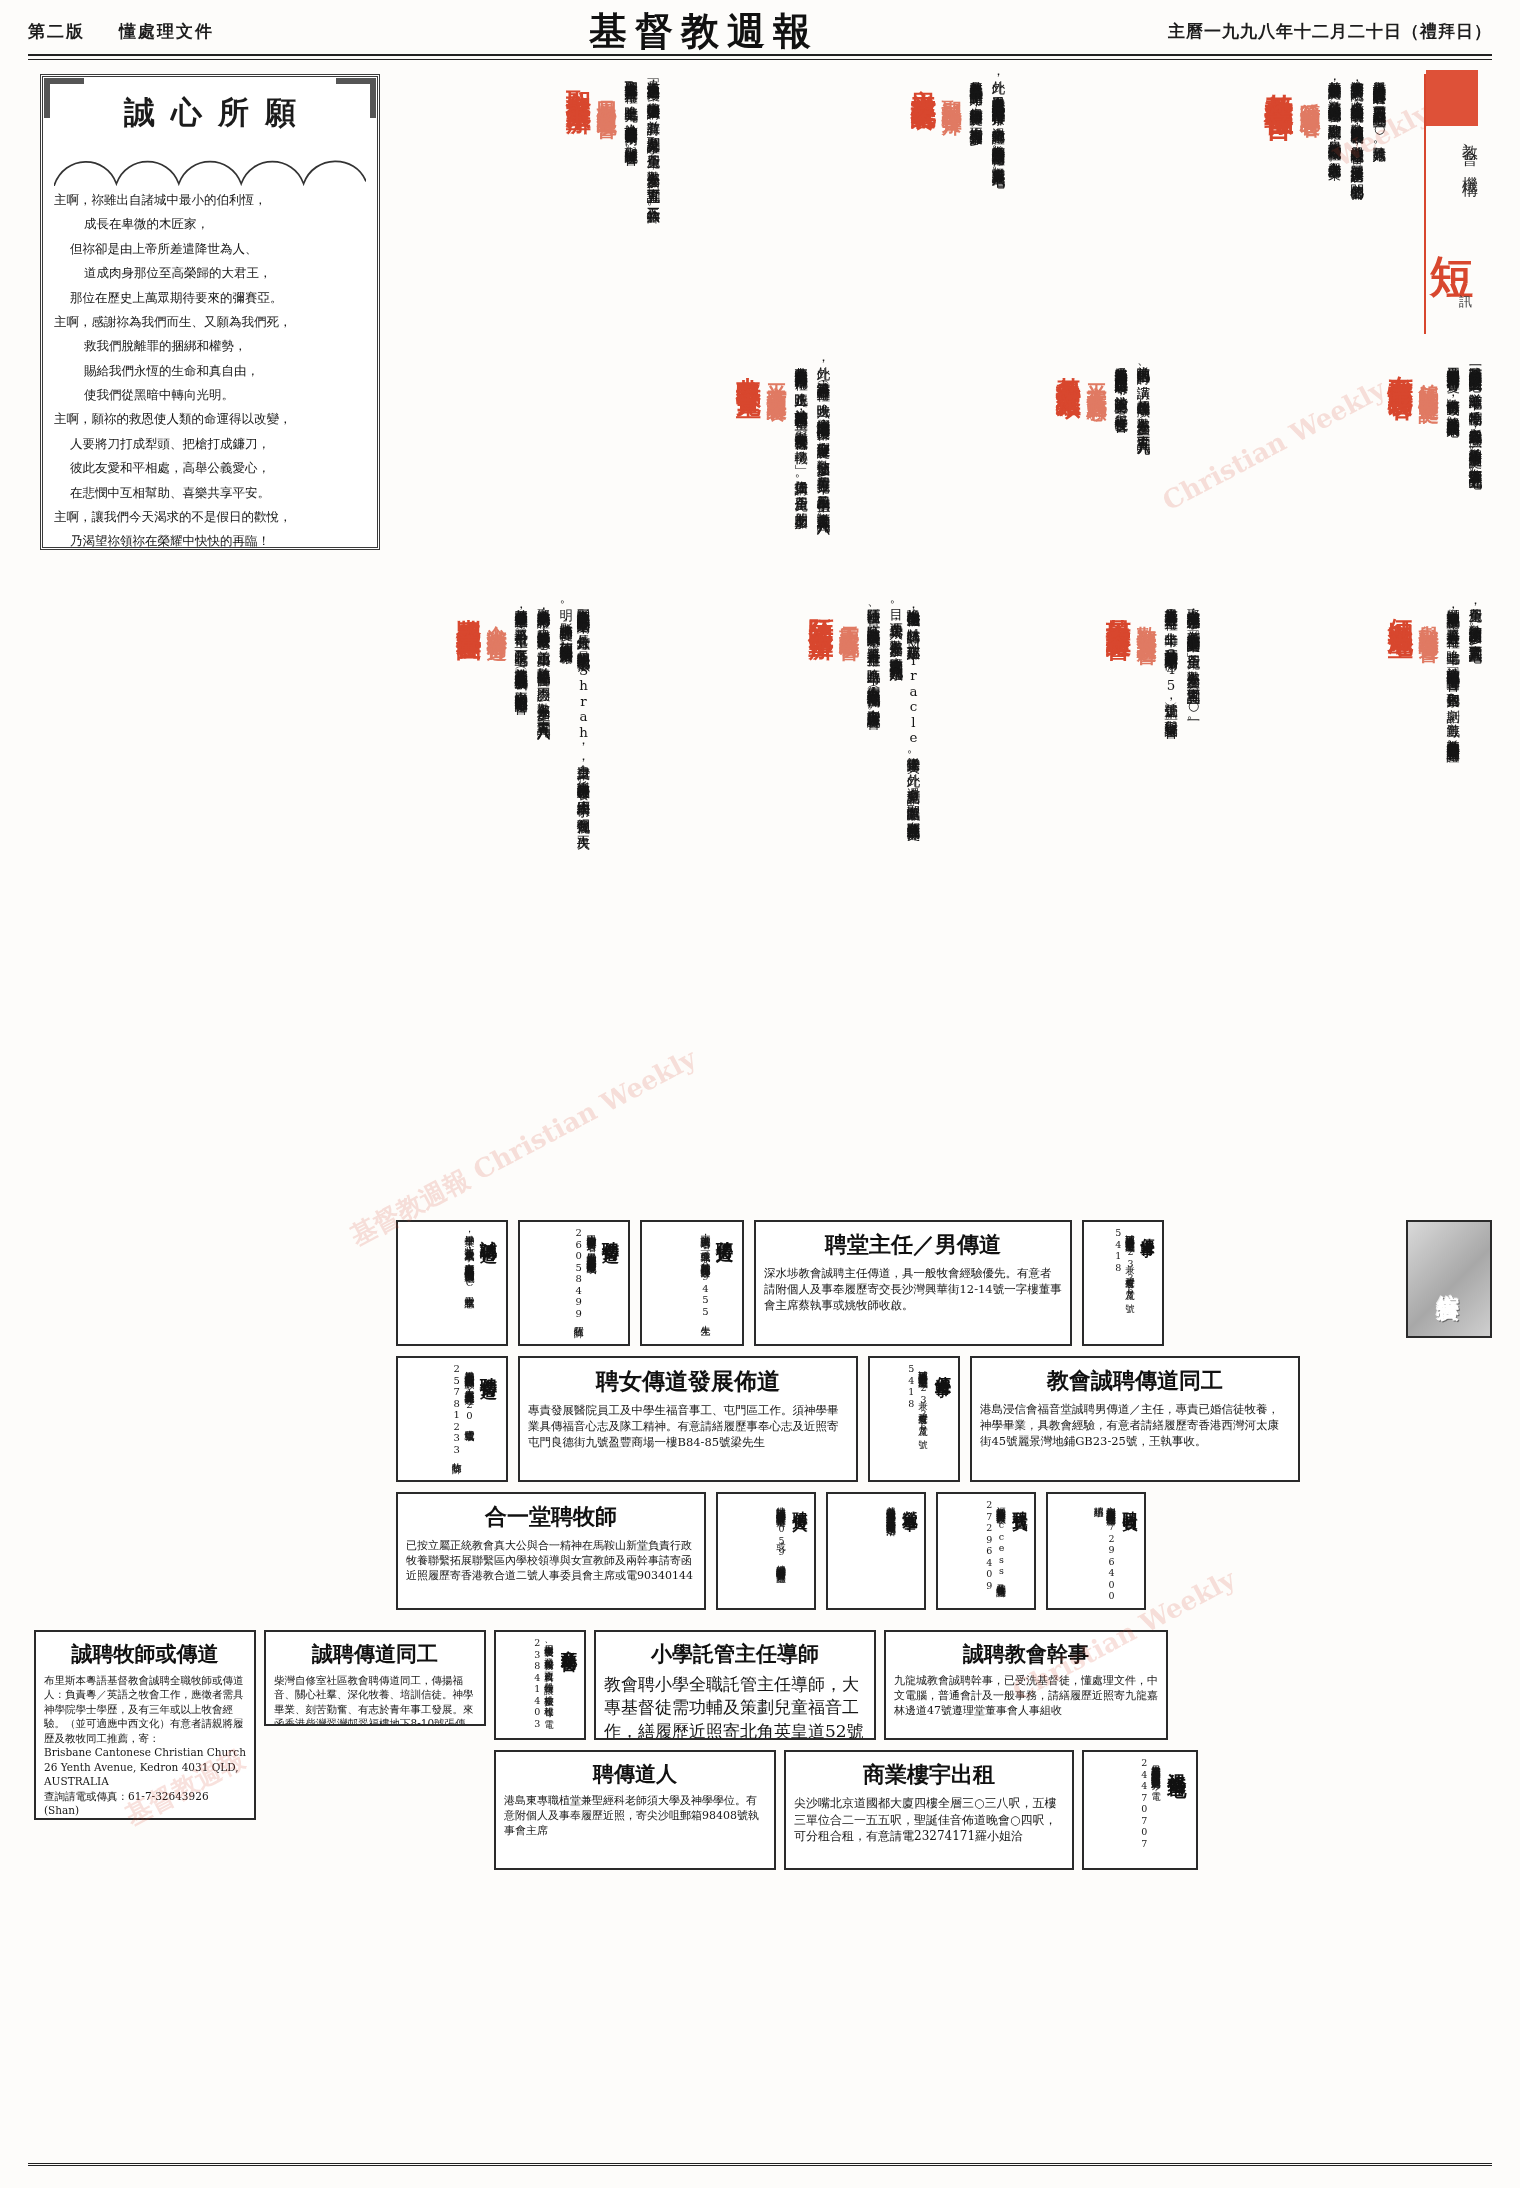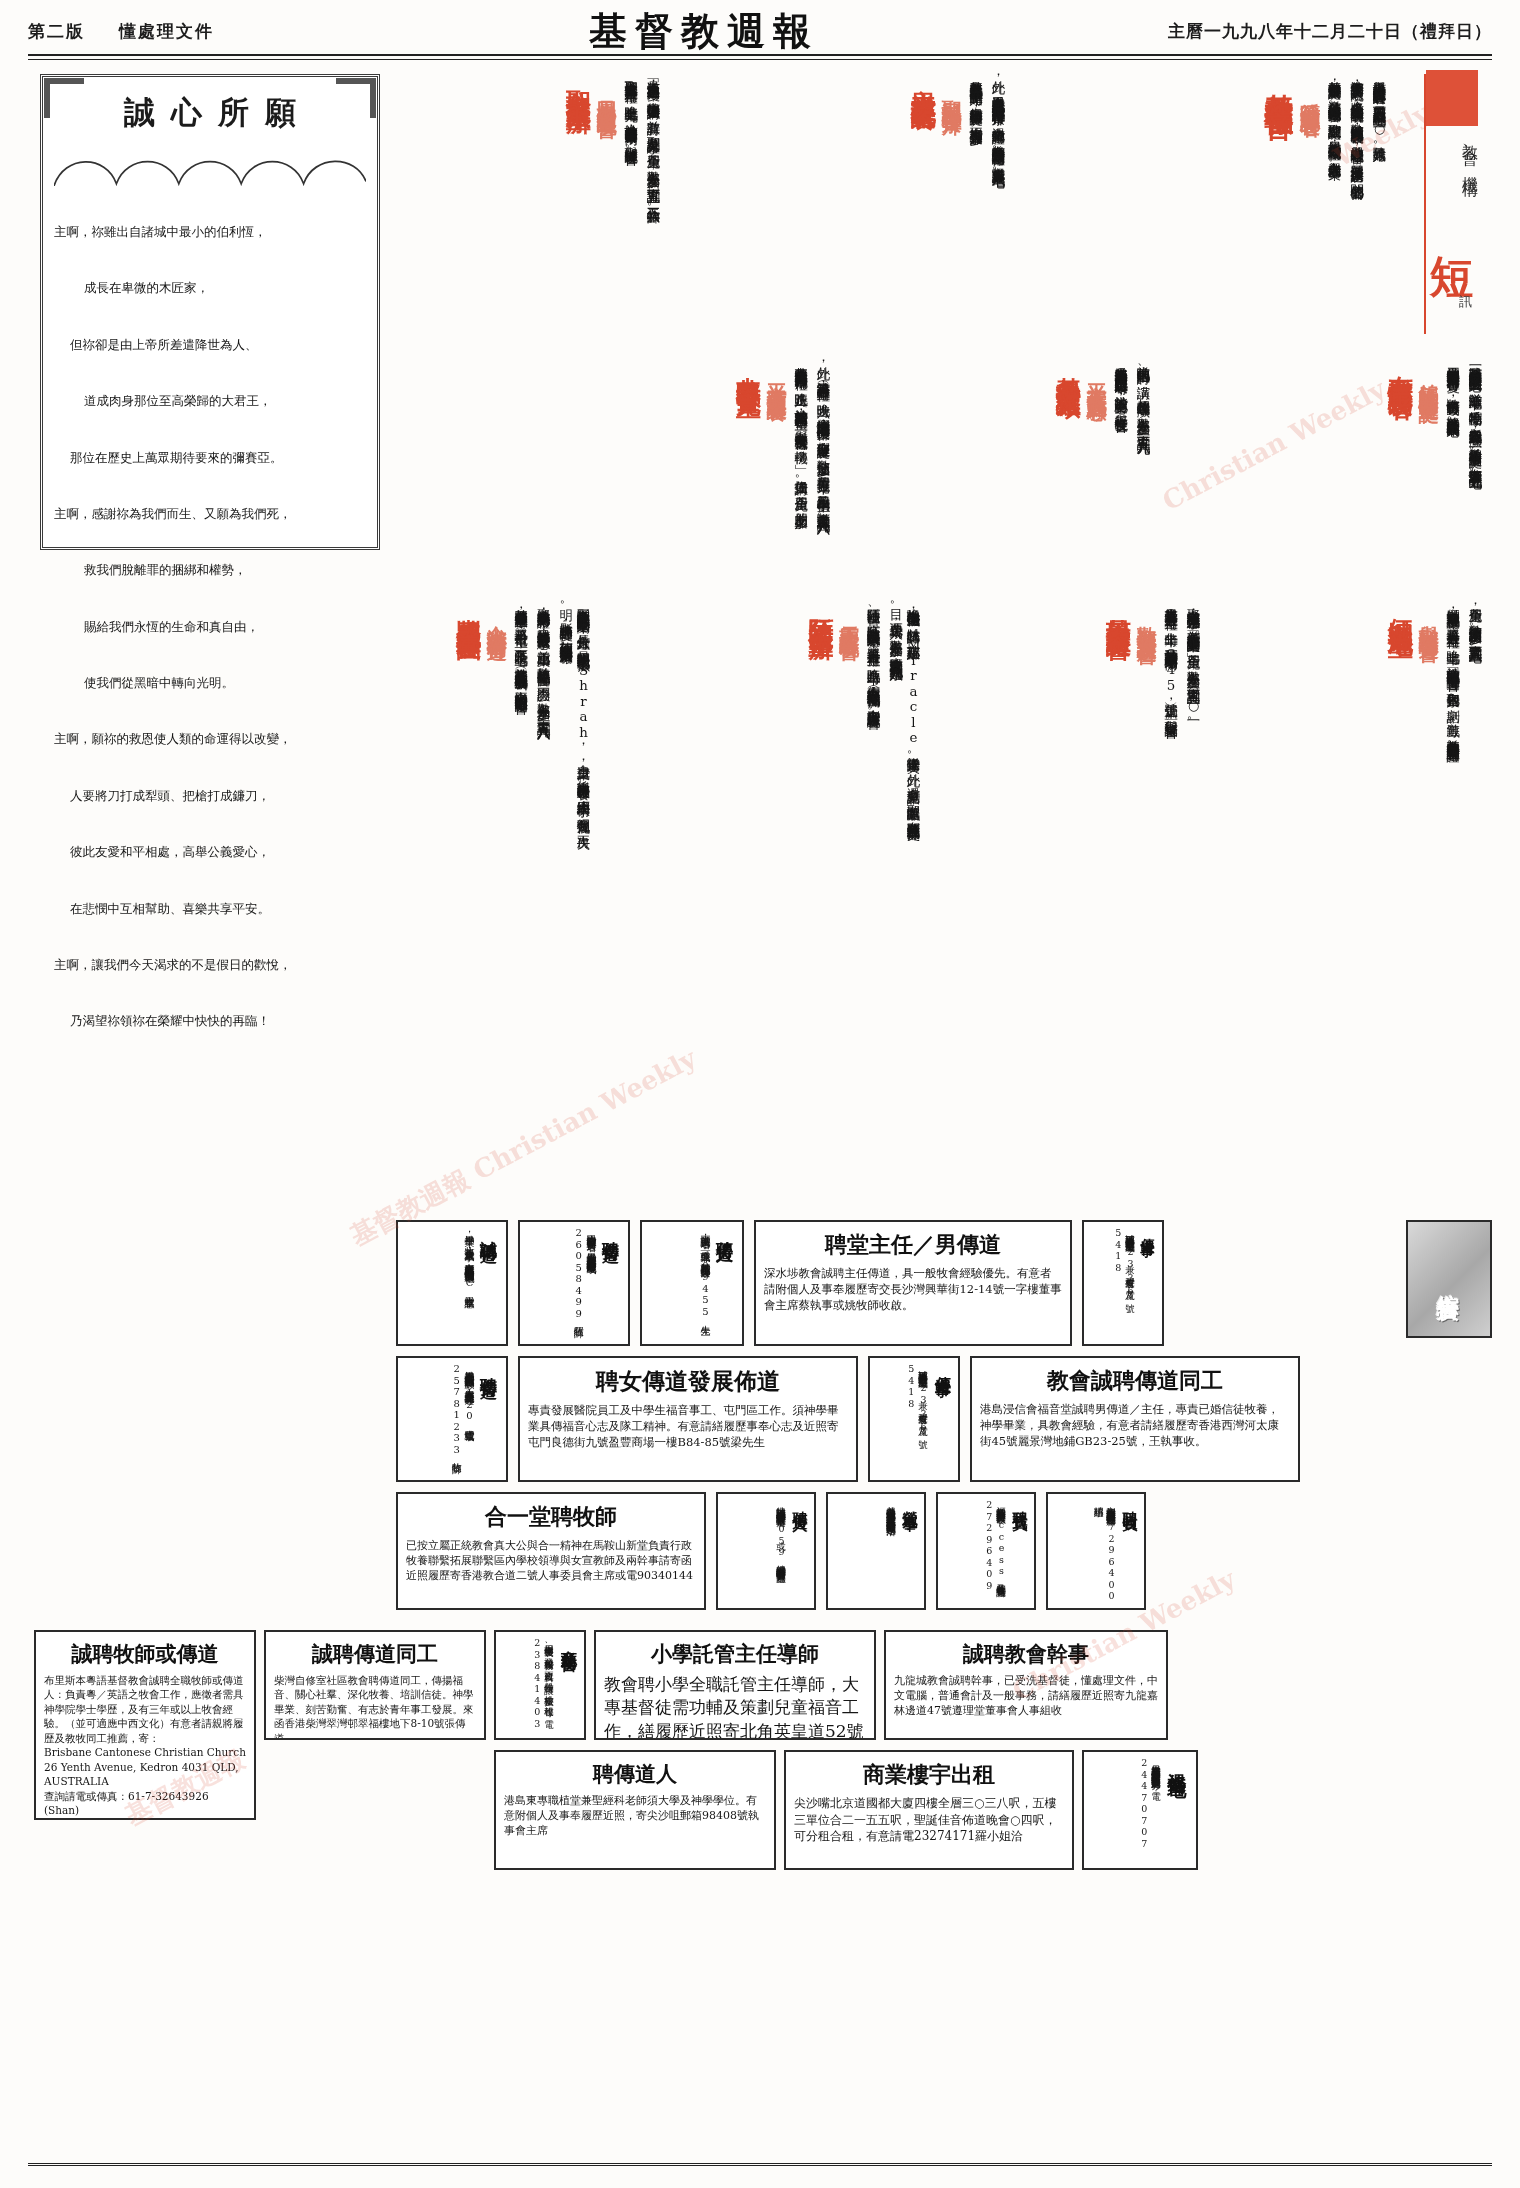--- a/index.html
+++ b/index.html
@@ -65,21 +65,21 @@
   .poem .corner2{position:absolute;right:4px;top:4px;width:34px;height:34px;
     border-right:6px solid #555;border-top:6px solid #555;}
   .poem h2{position:absolute;left:0;right:0;top:18px;margin:0;text-align:center;
     font-family:"DejaVu Serif","Liberation Serif",serif;font-size:31px;font-weight:700;
     letter-spacing:16px;color:#1b1b1b;text-indent:16px;}
   .scallop{position:absolute;left:14px;right:14px;top:78px;height:34px;}
   .scallop svg{width:100%;height:100%;}
   .poem .body{position:absolute;left:14px;right:12px;top:114px;
     font-family:"DejaVu Serif","Liberation Serif",serif;font-size:12.5px;
     line-height:1.95;color:#161616;}
-  .poem .body .ln{white-space:nowrap;margin-top:32px;}
+  .poem .body .ln{white-space:nowrap;}
   .poem .body .i1{padding-left:16px;}
   .poem .body .i2{padding-left:30px;}
 
   
   .ads{position:absolute;left:28px;top:1216px;width:1464px;height:938px;}
   .adbox{position:absolute;border:2px solid #2a2a2a;background:#fff;
     box-sizing:border-box;overflow:hidden;}
   .adtitle{font-family:Liberation Serif, serif;font-weight:700;
     text-align:center;color:#111;}
   .adtext{font-family:"DejaVu Serif","Liberation Serif",serif;color:#161616;
@@ -332,21 +332,21 @@
     </div>
 
     <div class="adbox" style="left:6px;top:414px;width:222px;height:190px;padding:8px;">
       <div class="adtitle" style="font-size:21px;margin-bottom:5px;">誠聘牧師或傳道</div>
       <div class="adtext" style="font-size:10.5px;white-space:pre-line;">布里斯本粵語基督教會誠聘全職牧師或傳道人：負責粵／英語之牧會工作，應徵者需具神學院學士學歷，及有三年或以上牧會經驗。（並可適應中西文化）有意者請親將履歷及教牧同工推薦，寄：
 Brisbane Cantonese Christian Church
 26 Yenth Avenue, Kedron 4031 QLD, AUSTRALIA
 查詢請電或傳真：61-7-32643926 (Shan)</div>
     </div>
 
-    <div class="adbox" style="left:236px;top:414px;width:222px;height:110px;padding:8px;">
+    <div class="adbox" style="left:236px;top:414px;width:222px;height:96px;padding:8px;">
       <div class="adtitle" style="font-size:21px;margin-bottom:5px;">誠聘傳道同工</div>
       <div class="adtext" style="font-size:10.5px;">柴灣自修室社區教會聘傳道同工，傳揚福音、關心社羣、深化牧養、培訓信徒。神學畢業、刻苦勤奮、有志於青年事工發展。來函香港柴灣翠灣邨翠福樓地下8-10號張傳道</div>
     </div>
 
     <div class="adbox" style="left:466px;top:414px;width:92px;height:110px;">
       <div style="display:flex;flex-direction:row-reverse;height:100%;padding:5px;box-sizing:border-box;gap:3px;">
         <div class="advtitle" style="font-size:16px;">商業秘書</div>
         <div class="advert" style="font-size:9.5px;flex:1;">提交周年申報表、公司秘書服務、更改資料、股份轉讓、安排核數、報稅等 電23841403</div>
       </div>
     </div>

